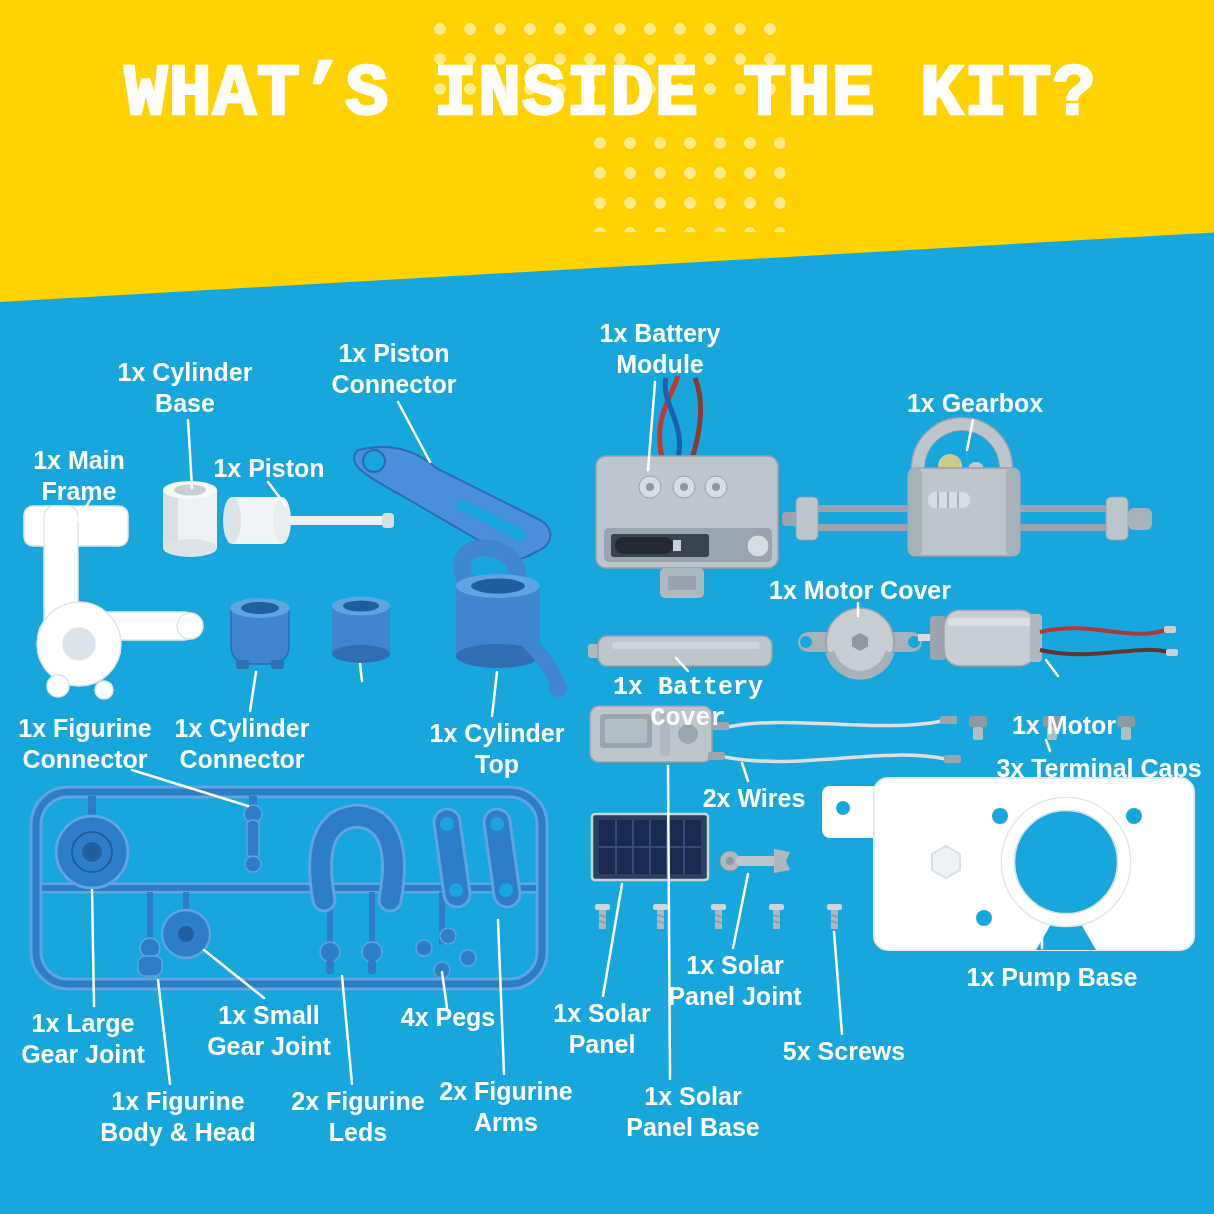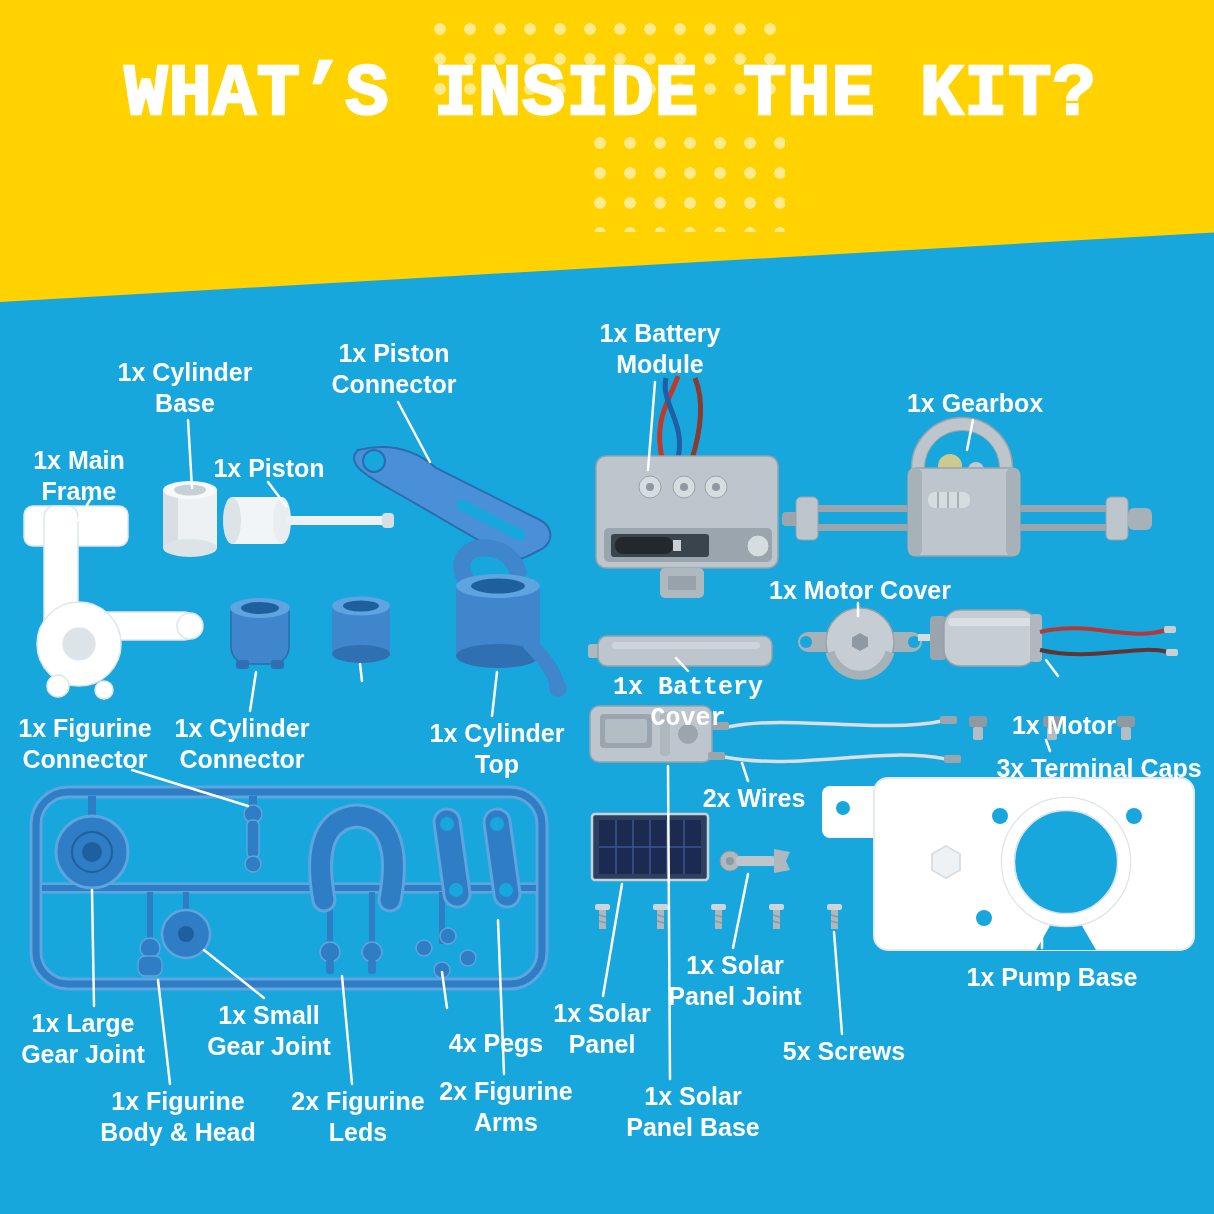--- a/index.html
+++ b/index.html
@@ -381,21 +381,21 @@
   <div class="label" style="left:157px;top:713px;width:170px;">1x Cylinder
 Connector</div>
   <div class="label" style="left:412px;top:718px;width:170px;">1x Cylinder
 Top</div>
   <div class="label" style="left:979px;top:753px;width:240px;">3x Terminal Caps</div>
   <div class="label" style="left:689px;top:783px;width:130px;">2x Wires</div>
   <div class="label" style="left:8px;top:1008px;width:150px;">1x Large
 Gear Joint</div>
   <div class="label" style="left:194px;top:1000px;width:150px;">1x Small
 Gear Joint</div>
-  <div class="label" style="left:393px;top:1028px;width:110px;margin-left:48px;">4x Pegs</div>
+  <div class="label" style="left:393px;top:1002px;width:110px;">4x Pegs</div>
   <div class="label" style="left:542px;top:998px;width:120px;">1x Solar
 Panel</div>
   <div class="label" style="left:650px;top:950px;width:170px;">1x Solar
 Panel Joint</div>
   <div class="label" style="left:952px;top:950px;width:200px;margin-top:12px;">1x Pump Base</div>
   <div class="label" style="left:774px;top:1036px;width:140px;">5x Screws</div>
   <div class="label" style="left:83px;top:1086px;width:190px;">1x Figurine
 Body &amp; Head</div>
   <div class="label" style="left:273px;top:1086px;width:170px;">2x Figurine
 Leds</div>

